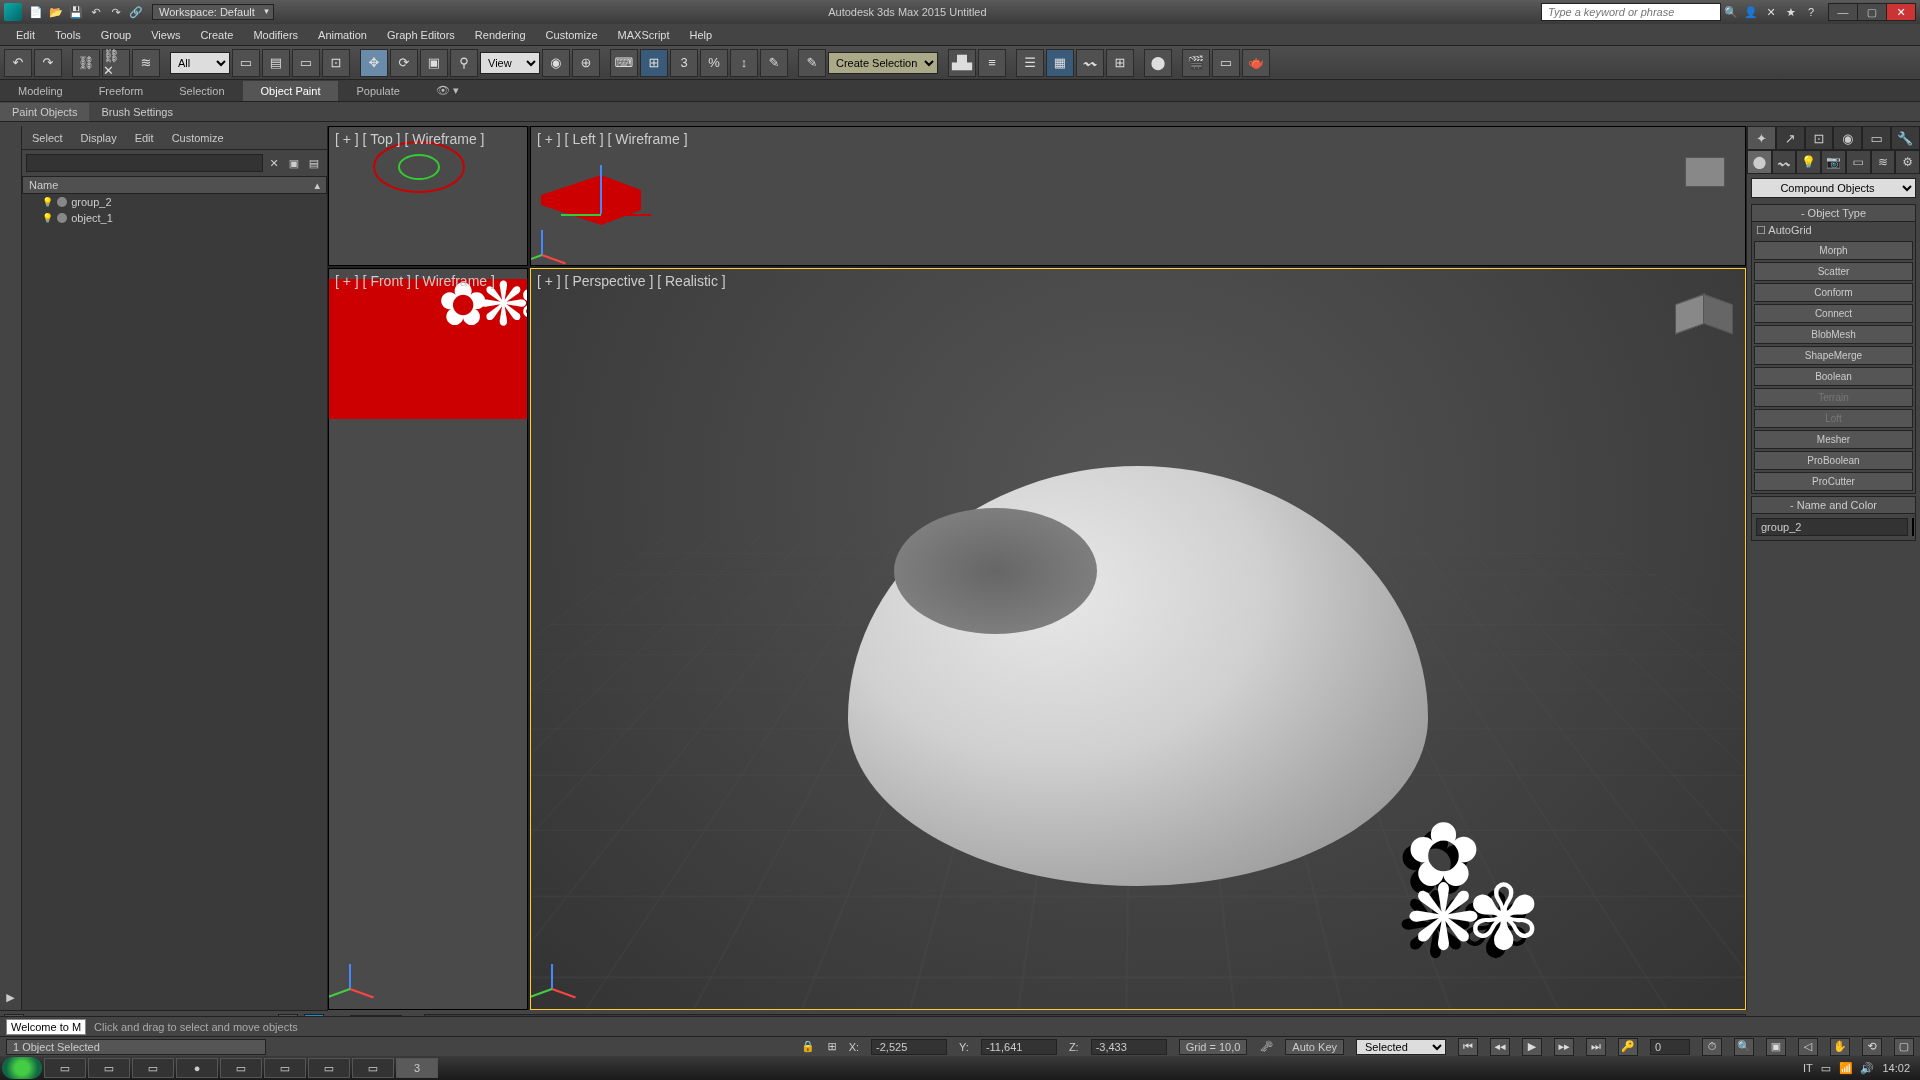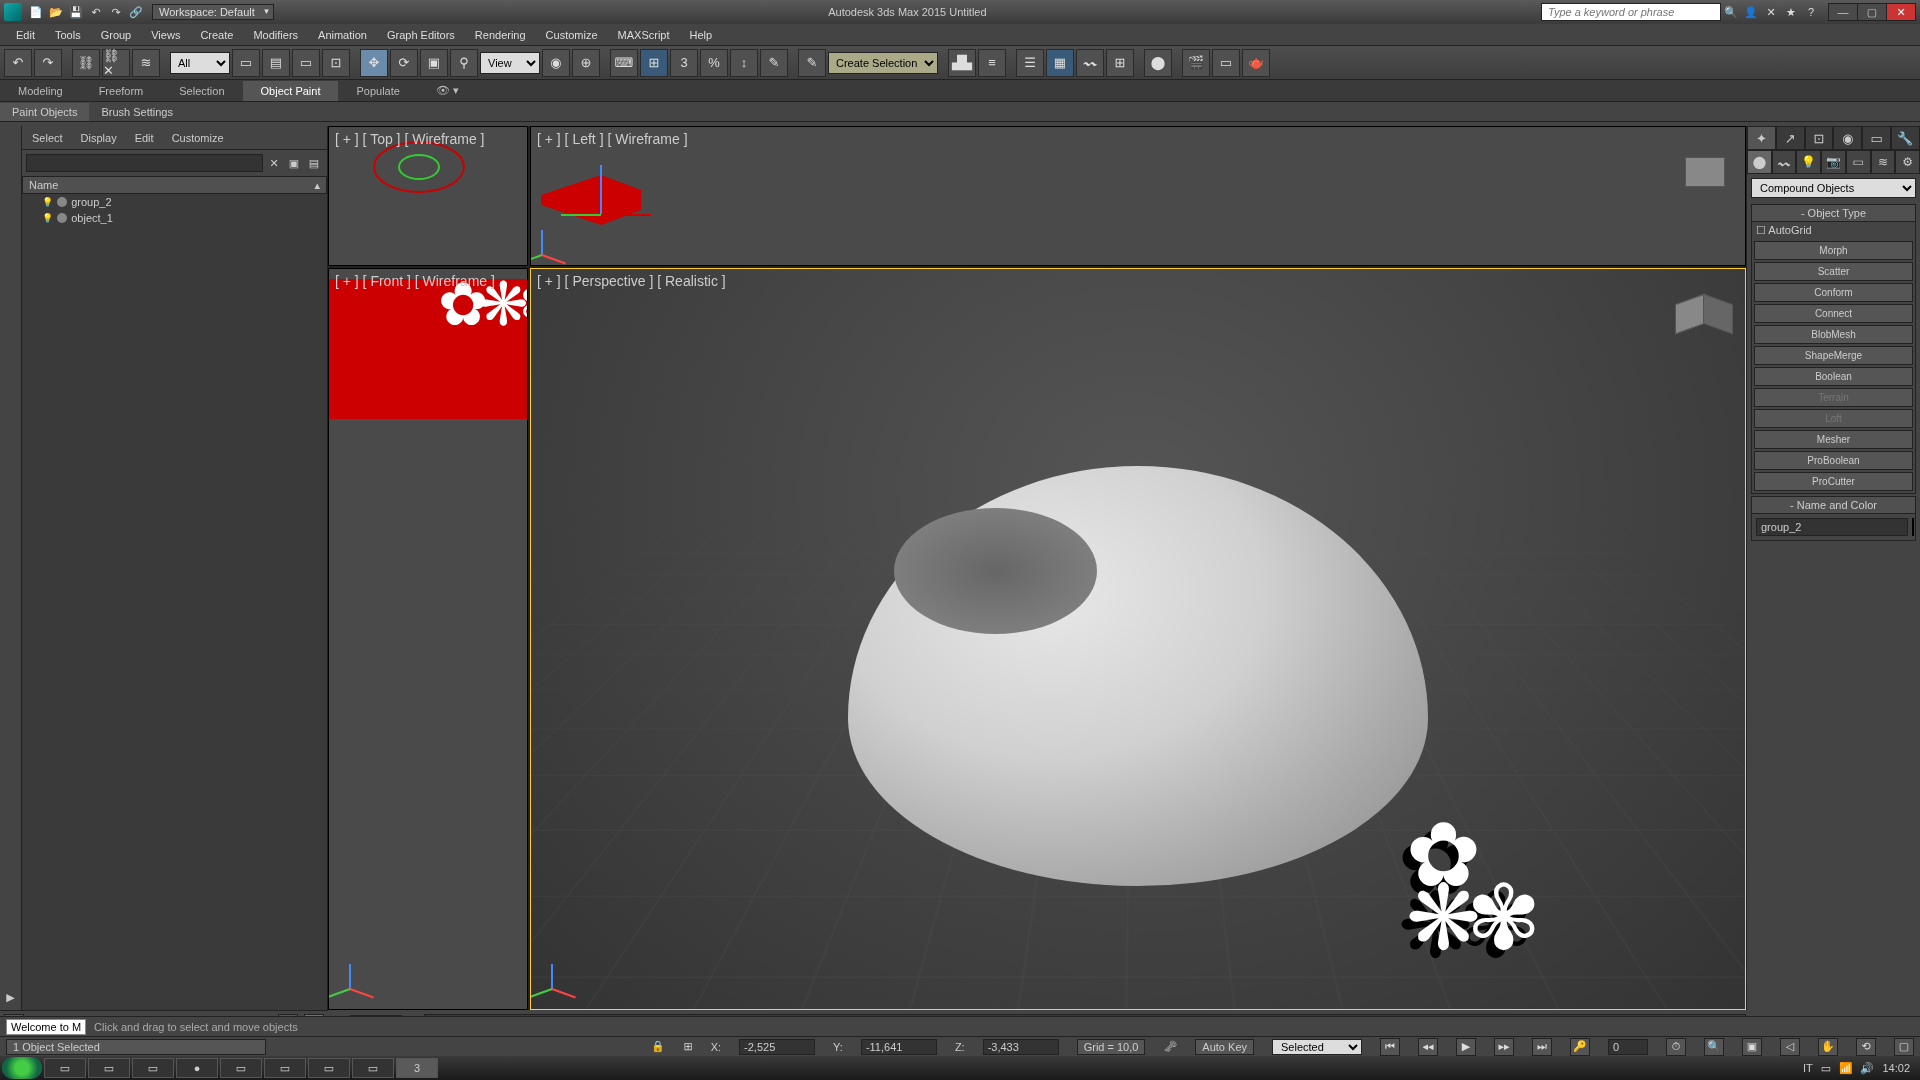--- a/index.html
+++ b/index.html
@@ -76,38 +76,38 @@
 .vp-axis .ax-y { background: #4c4; transform: rotate(-110deg); }
 
 
 .cmdpanel { position: absolute; right: 0; top: 126px; width: 174px; bottom: 70px; background: #444; border-left: 1px solid #222; }
 .cmd-tabs { height: 24px; display: flex; background: #3a3a3a; }
 .cmd-tabs .ct { flex: 1; display: flex; align-items: center; justify-content: center; border: 1px solid #222; cursor: pointer; color: #ccc; font-size: 13px; }
 .cmd-tabs .ct.active { background: #555; }
 .cmd-subtabs { height: 24px; display: flex; background: #444; }
 .cmd-subtabs .ct { flex: 1; display: flex; align-items: center; justify-content: center; border: 1px solid #222; cursor: pointer; color: #ccc; font-size: 12px; }
 .cmd-subtabs .ct.active { background: #666; }
-.cmd-drop { width: 100%; background: #ddd; color: #000; border: 1px solid #222; padding: 2px 4px; margin: 4px 0; }
+.cmd-drop { width: 100%; background: #ddd; color: #000; border: 1px solid #222; padding: 2px 4px; margin: 4px 0; text-align: center; }
 .cmd-rollout { border: 1px solid #222; margin: 2px 4px; }
 .cmd-rollout-hdr { background: #505050; text-align: center; padding: 2px; color: #ccc; border-bottom: 1px solid #222; cursor: pointer; }
 .cmd-btn-grid { display: grid; grid-template-columns: 1fr; gap: 2px; padding: 2px; }
 .cmd-btn { background: #555; border: 1px solid #222; text-align: center; padding: 3px 2px; color: #ccc; cursor: pointer; font-size: 10px; }
 .cmd-btn.disabled { color: #777; }
 .cmd-name-row { display: flex; padding: 4px; gap: 4px; align-items: center; }
 .cmd-name-row input { flex: 1; background: #333; border: 1px solid #222; color: #ccc; padding: 2px 4px; }
 .cmd-name-row .swatch { width: 18px; height: 18px; background: #fc3; border: 1px solid #000; cursor: pointer; }
 .autogrid { padding: 2px 4px; }
 
 
 .timeline { position: absolute; left: 328px; right: 174px; bottom: 44px; height: 26px; background: #444; display: flex; align-items: center; }
 .timeline .frame-ind { background: #555; border: 1px solid #222; padding: 1px 8px; margin: 0 8px; color: #ccc; }
 .timeline .ruler { flex: 1; height: 18px; background: #3a3a3a; border: 1px solid #222; position: relative; }
 .timeline .tick { position: absolute; bottom: 0; color: #999; font-size: 9px; }
 
-.statusbar { position: absolute; left: 0; right: 0; bottom: 24px; height: 20px; background: #444; display: flex; align-items: center; padding: 0 6px; gap: 18px; border-top: 1px solid #222; }
+.statusbar { position: absolute; left: 0; right: 0; bottom: 24px; height: 20px; background: #444; display: flex; align-items: center; padding: 0 6px; gap: 12px; border-top: 1px solid #222; }
 .statusbar .field { background: #555; border: 1px solid #222; padding: 1px 6px; color: #ccc; }
 .statusbar .coord-label { color: #ccc; }
 .statusbar .coord { background: #333; border: 1px solid #222; padding: 1px 4px; color: #ccc; width: 76px; display: inline-block; }
 .statusbar .keydrop { background: #ddd; color: #000; border: 1px solid #222; padding: 0 4px; width: 90px; }
 .statusbar .playbtn { width: 20px; height: 18px; background: #555; border: 1px solid #222; display: inline-flex; align-items: center; justify-content: center; color: #ddd; cursor: pointer; }
 .promptline { position: absolute; left: 0; right: 0; bottom: 0; height: 22px; background: #444; display: flex; align-items: center; padding: 0 6px; gap: 8px; border-top: 1px solid #222; }
 
 
 .leftside { position: absolute; left: 0; top: 126px; width: 328px; bottom: 70px; display: flex; }
 .leftside .handle { width: 22px; background: #444; border-right: 1px solid #222; display: flex; align-items: flex-end; justify-content: center; padding-bottom: 6px; }

